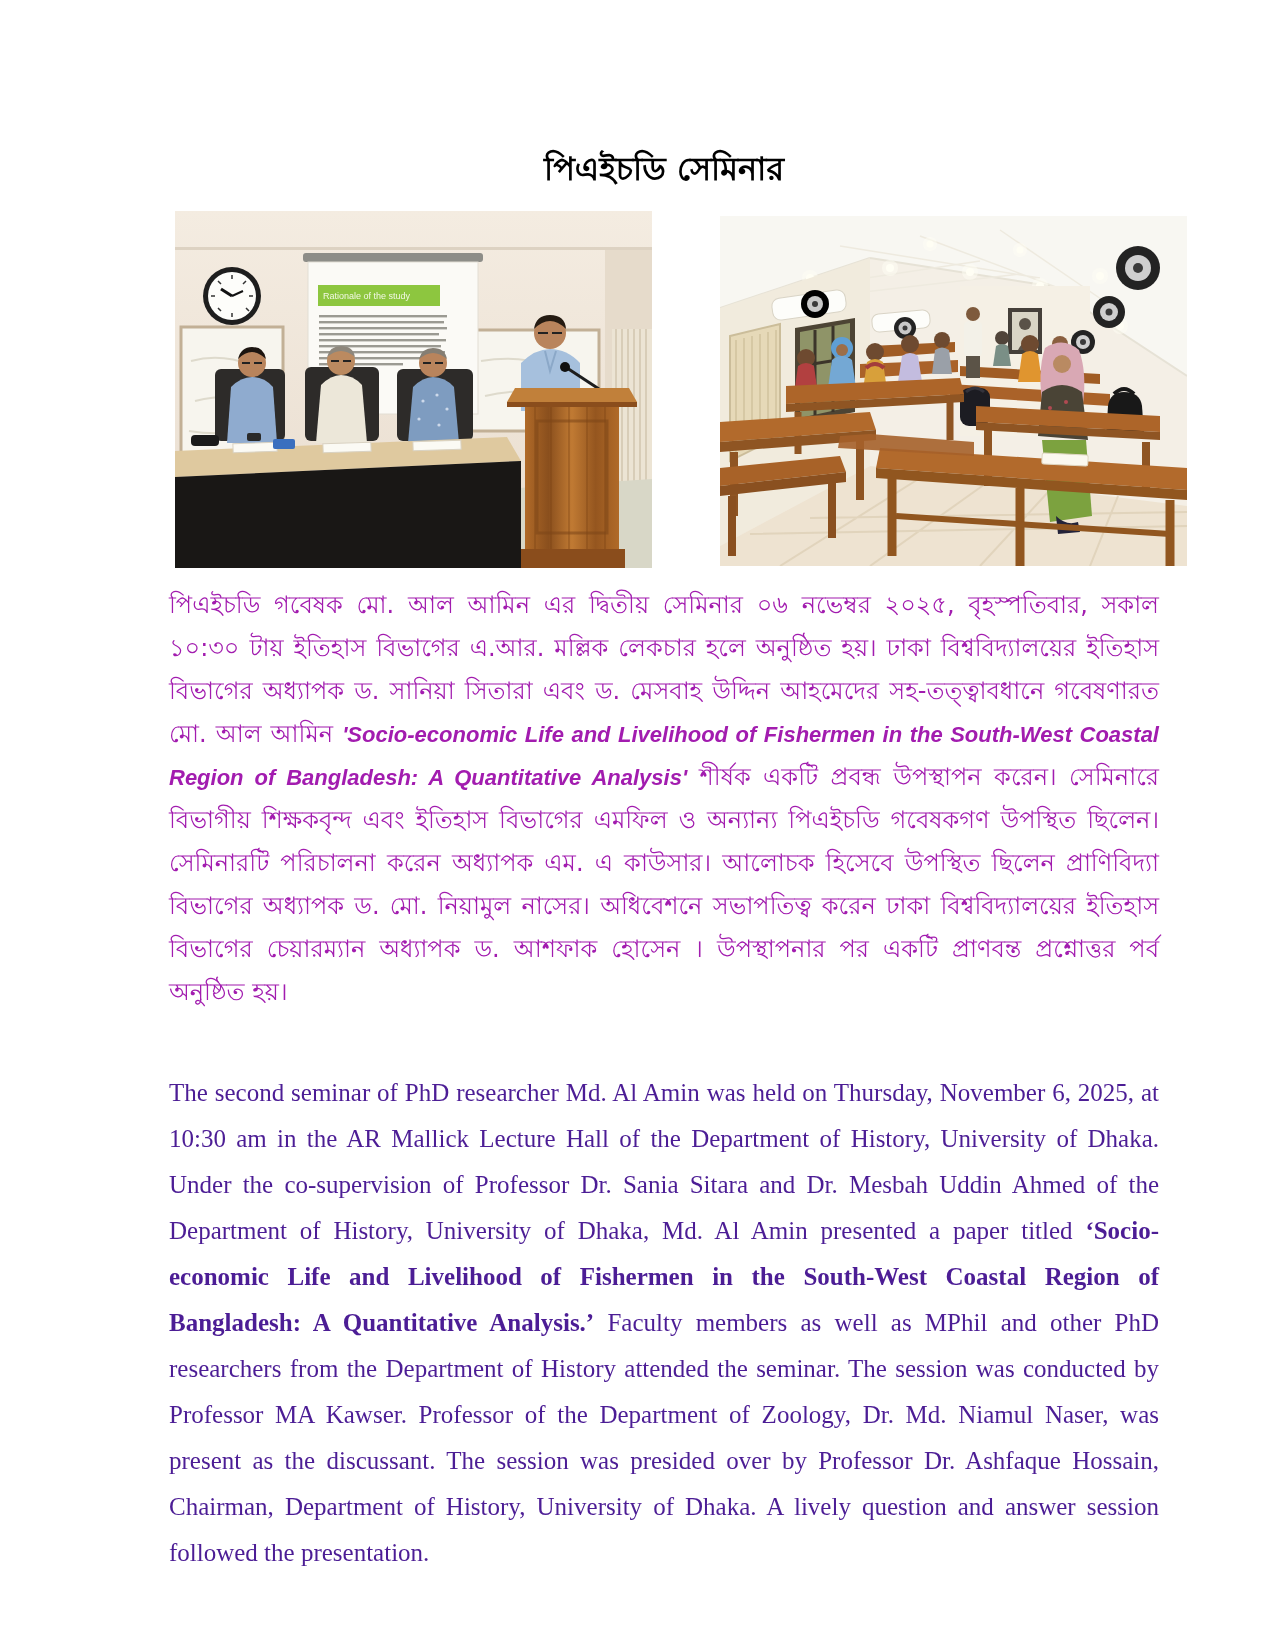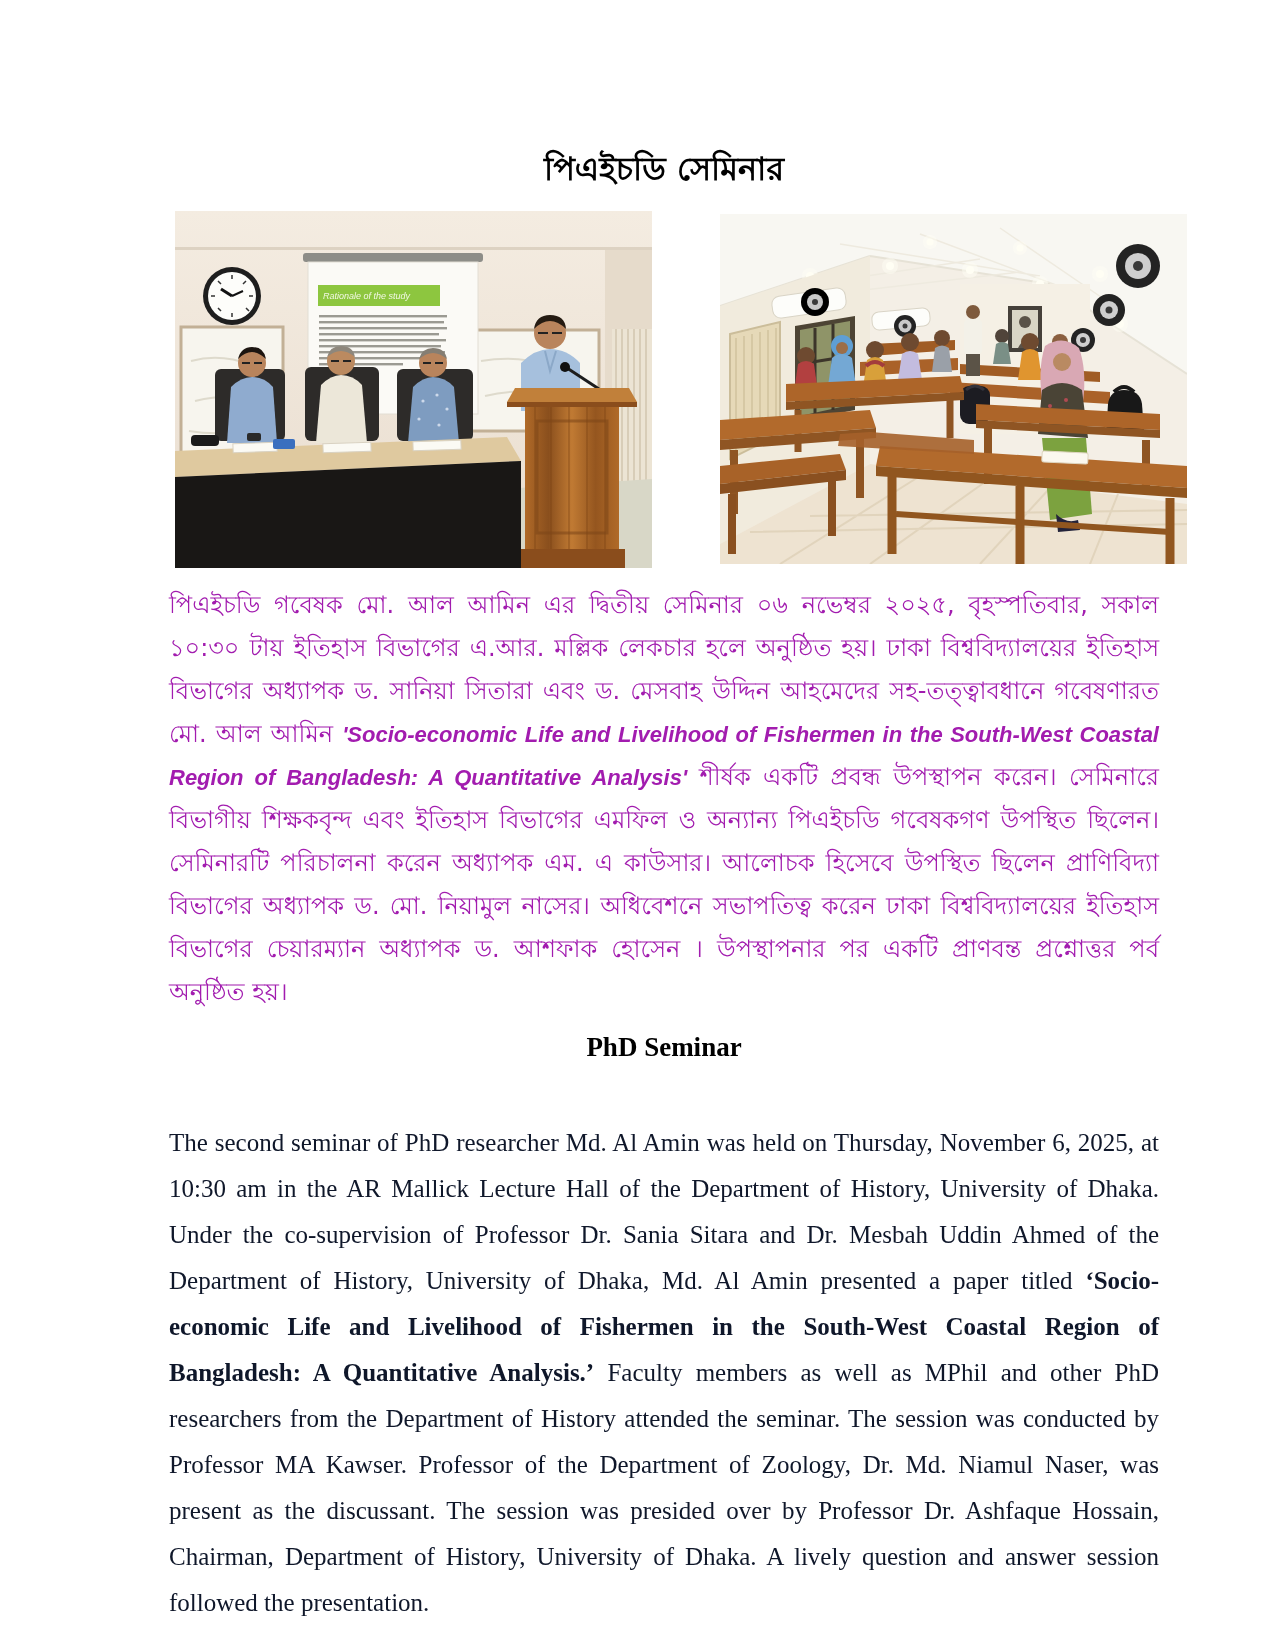--- a/index.html
+++ b/index.html
@@ -20,22 +20,21 @@
     font-weight:bold;
     font-size:32px;
     line-height:48px;
     color:#000;
   }
   .photos-row {
     margin-top:18px;
     margin-left:6px;
     display:flex;
     gap:68px;
-    align-items:flex-start;
-    font-style:italic;
+    align-items:center;
   }
   .photo { display:block; flex:none; }
   .photo svg { display:block; }
   .para-bn {
     margin-top:16px;
     font-family:"DejaVu Sans", sans-serif;
     font-size:24px;
     line-height:43px;
     text-align:justify;
     color:#a21caf;
@@ -54,21 +53,21 @@
     font-size:27px;
     line-height:34px;
     color:#000;
   }
   .para-en {
     margin-top:56px;
     font-family:"Liberation Serif", serif;
     font-size:25px;
     line-height:46px;
     text-align:justify;
-    color:#0f172a;
+    color:#4c1d95;
   }
   .para-en .bold { font-weight:bold; }
 </style>
 </head>
 <body>
 
 <div class="page">
 
   <div class="title-bn">পিএইচডি সেমিনার</div>
 
@@ -400,17 +399,16 @@
         <g>
           <path d="M120 220 L150 218 L254 226 L254 240 L118 232 Z" fill="#a5602a" opacity="0.9"></path>
         </g>
       </g>
     </svg>
     </span>
   </div>
 
   <p class="para-bn"><span>পিএইচডি গবেষক মো. আল আমিন এর দ্বিতীয় সেমিনার ০৬ নভেম্বর ২০২৫, বৃহস্পতিবার, সকাল ১০:৩০ টায় ইতিহাস বিভাগের এ.আর. মল্লিক লেকচার হলে অনুষ্ঠিত হয়। ঢাকা বিশ্ববিদ্যালয়ের ইতিহাস বিভাগের অধ্যাপক ড. সানিয়া সিতারা এবং ড. মেসবাহ উদ্দিন আহমেদের সহ-তত্ত্বাবধানে গবেষণারত মো. আল আমিন </span><span class="en-title-inline">'Socio-economic Life and Livelihood of Fishermen in the South-West Coastal Region of Bangladesh: A Quantitative Analysis'</span><span> শীর্ষক একটি প্রবন্ধ উপস্থাপন করেন। সেমিনারে বিভাগীয় শিক্ষকবৃন্দ এবং ইতিহাস বিভাগের এমফিল ও অন্যান্য পিএইচডি গবেষকগণ উপস্থিত ছিলেন। সেমিনারটি পরিচালনা করেন অধ্যাপক এম. এ কাউসার। আলোচক হিসেবে উপস্থিত ছিলেন প্রাণিবিদ্যা বিভাগের অধ্যাপক ড. মো. নিয়ামুল নাসের। অধিবেশনে সভাপতিত্ব করেন ঢাকা বিশ্ববিদ্যালয়ের ইতিহাস বিভাগের চেয়ারম্যান অধ্যাপক ড. আশফাক হোসেন । উপস্থাপনার পর একটি প্রাণবন্ত প্রশ্নোত্তর পর্ব অনুষ্ঠিত হয়।</span></p>
 
-  <div class="heading-en">PhD Seminar</div>
 
   <p class="para-en"><span>The second seminar of PhD researcher Md. Al Amin was held on Thursday, November 6, 2025, at 10:30 am in the AR Mallick Lecture Hall of the Department of History, University of Dhaka. Under the co-supervision of Professor Dr. Sania Sitara and Dr. Mesbah Uddin Ahmed of the Department of History, University of Dhaka, Md. Al Amin presented a paper titled </span><span class="bold">‘Socio-economic Life and Livelihood of Fishermen in the South-West Coastal Region of Bangladesh: A Quantitative Analysis.’</span><span> Faculty members as well as MPhil and other PhD researchers from the Department of History attended the seminar. The session was conducted by Professor MA Kawser. Professor of the Department of Zoology, Dr. Md. Niamul Naser, was present as the discussant. The session was presided over by Professor Dr. Ashfaque Hossain, Chairman, Department of History, University of Dhaka. A lively question and answer session followed the presentation.</span></p>
 
 </div>
 
 </body></html>

